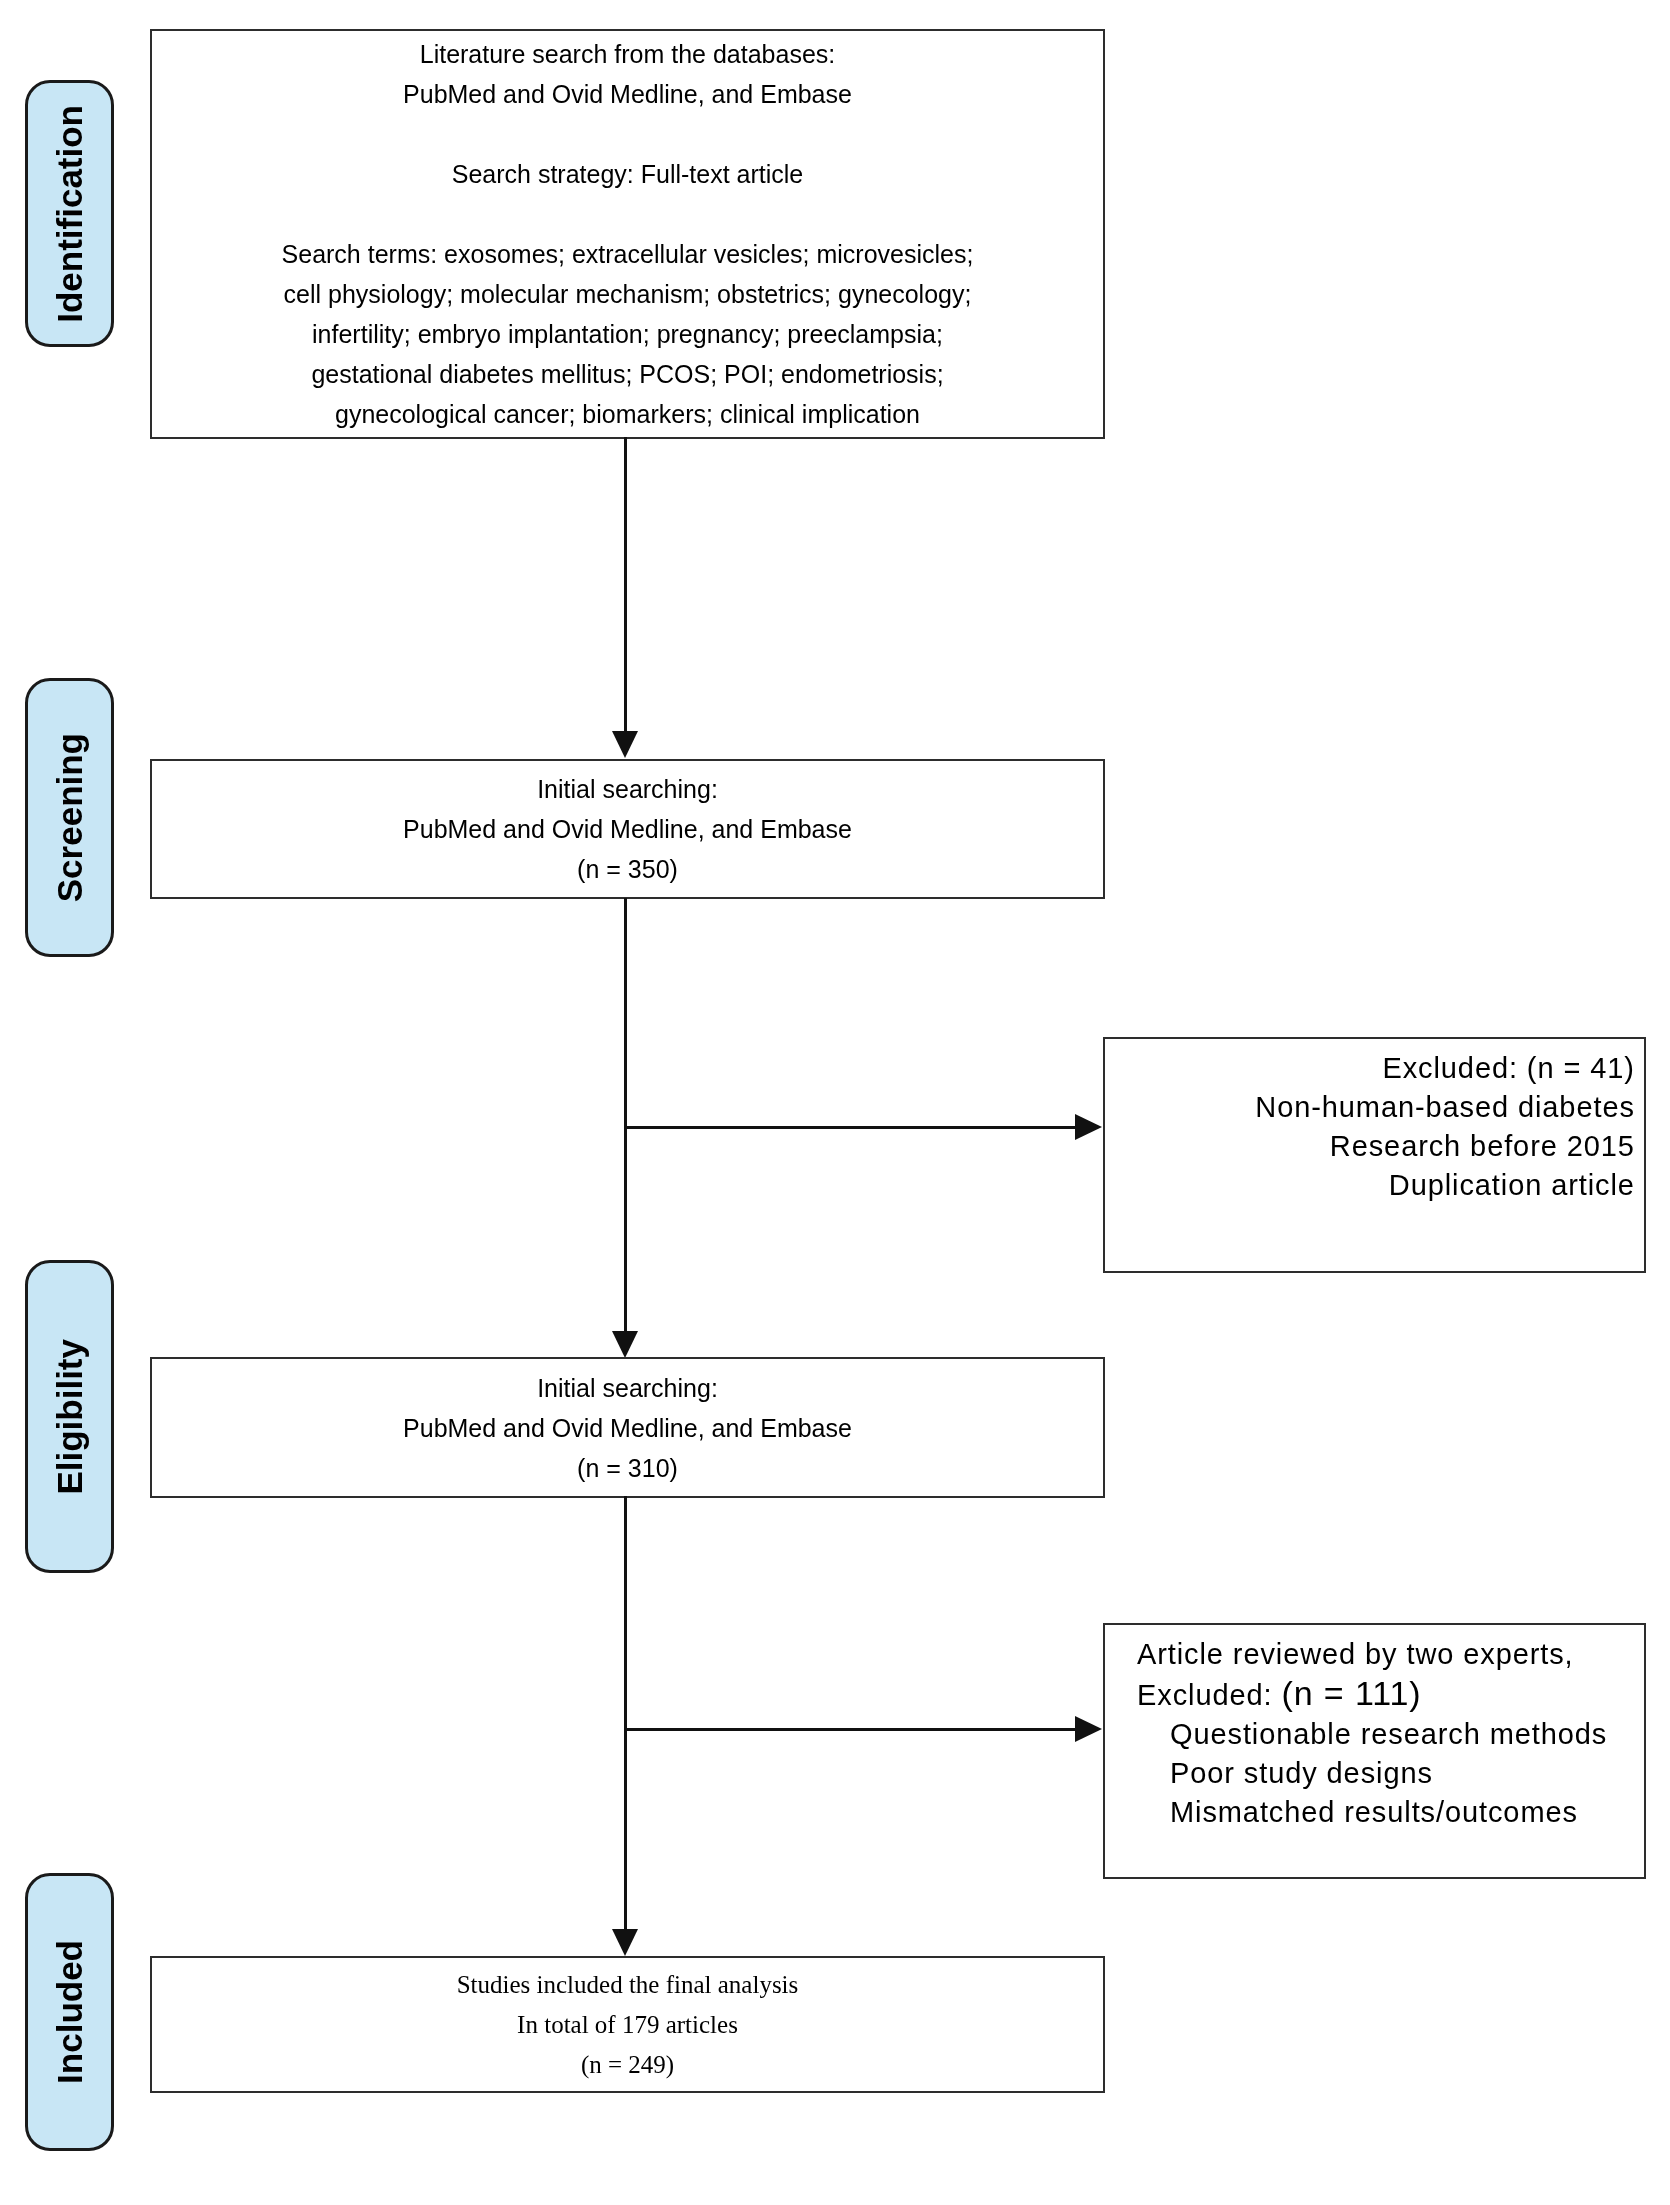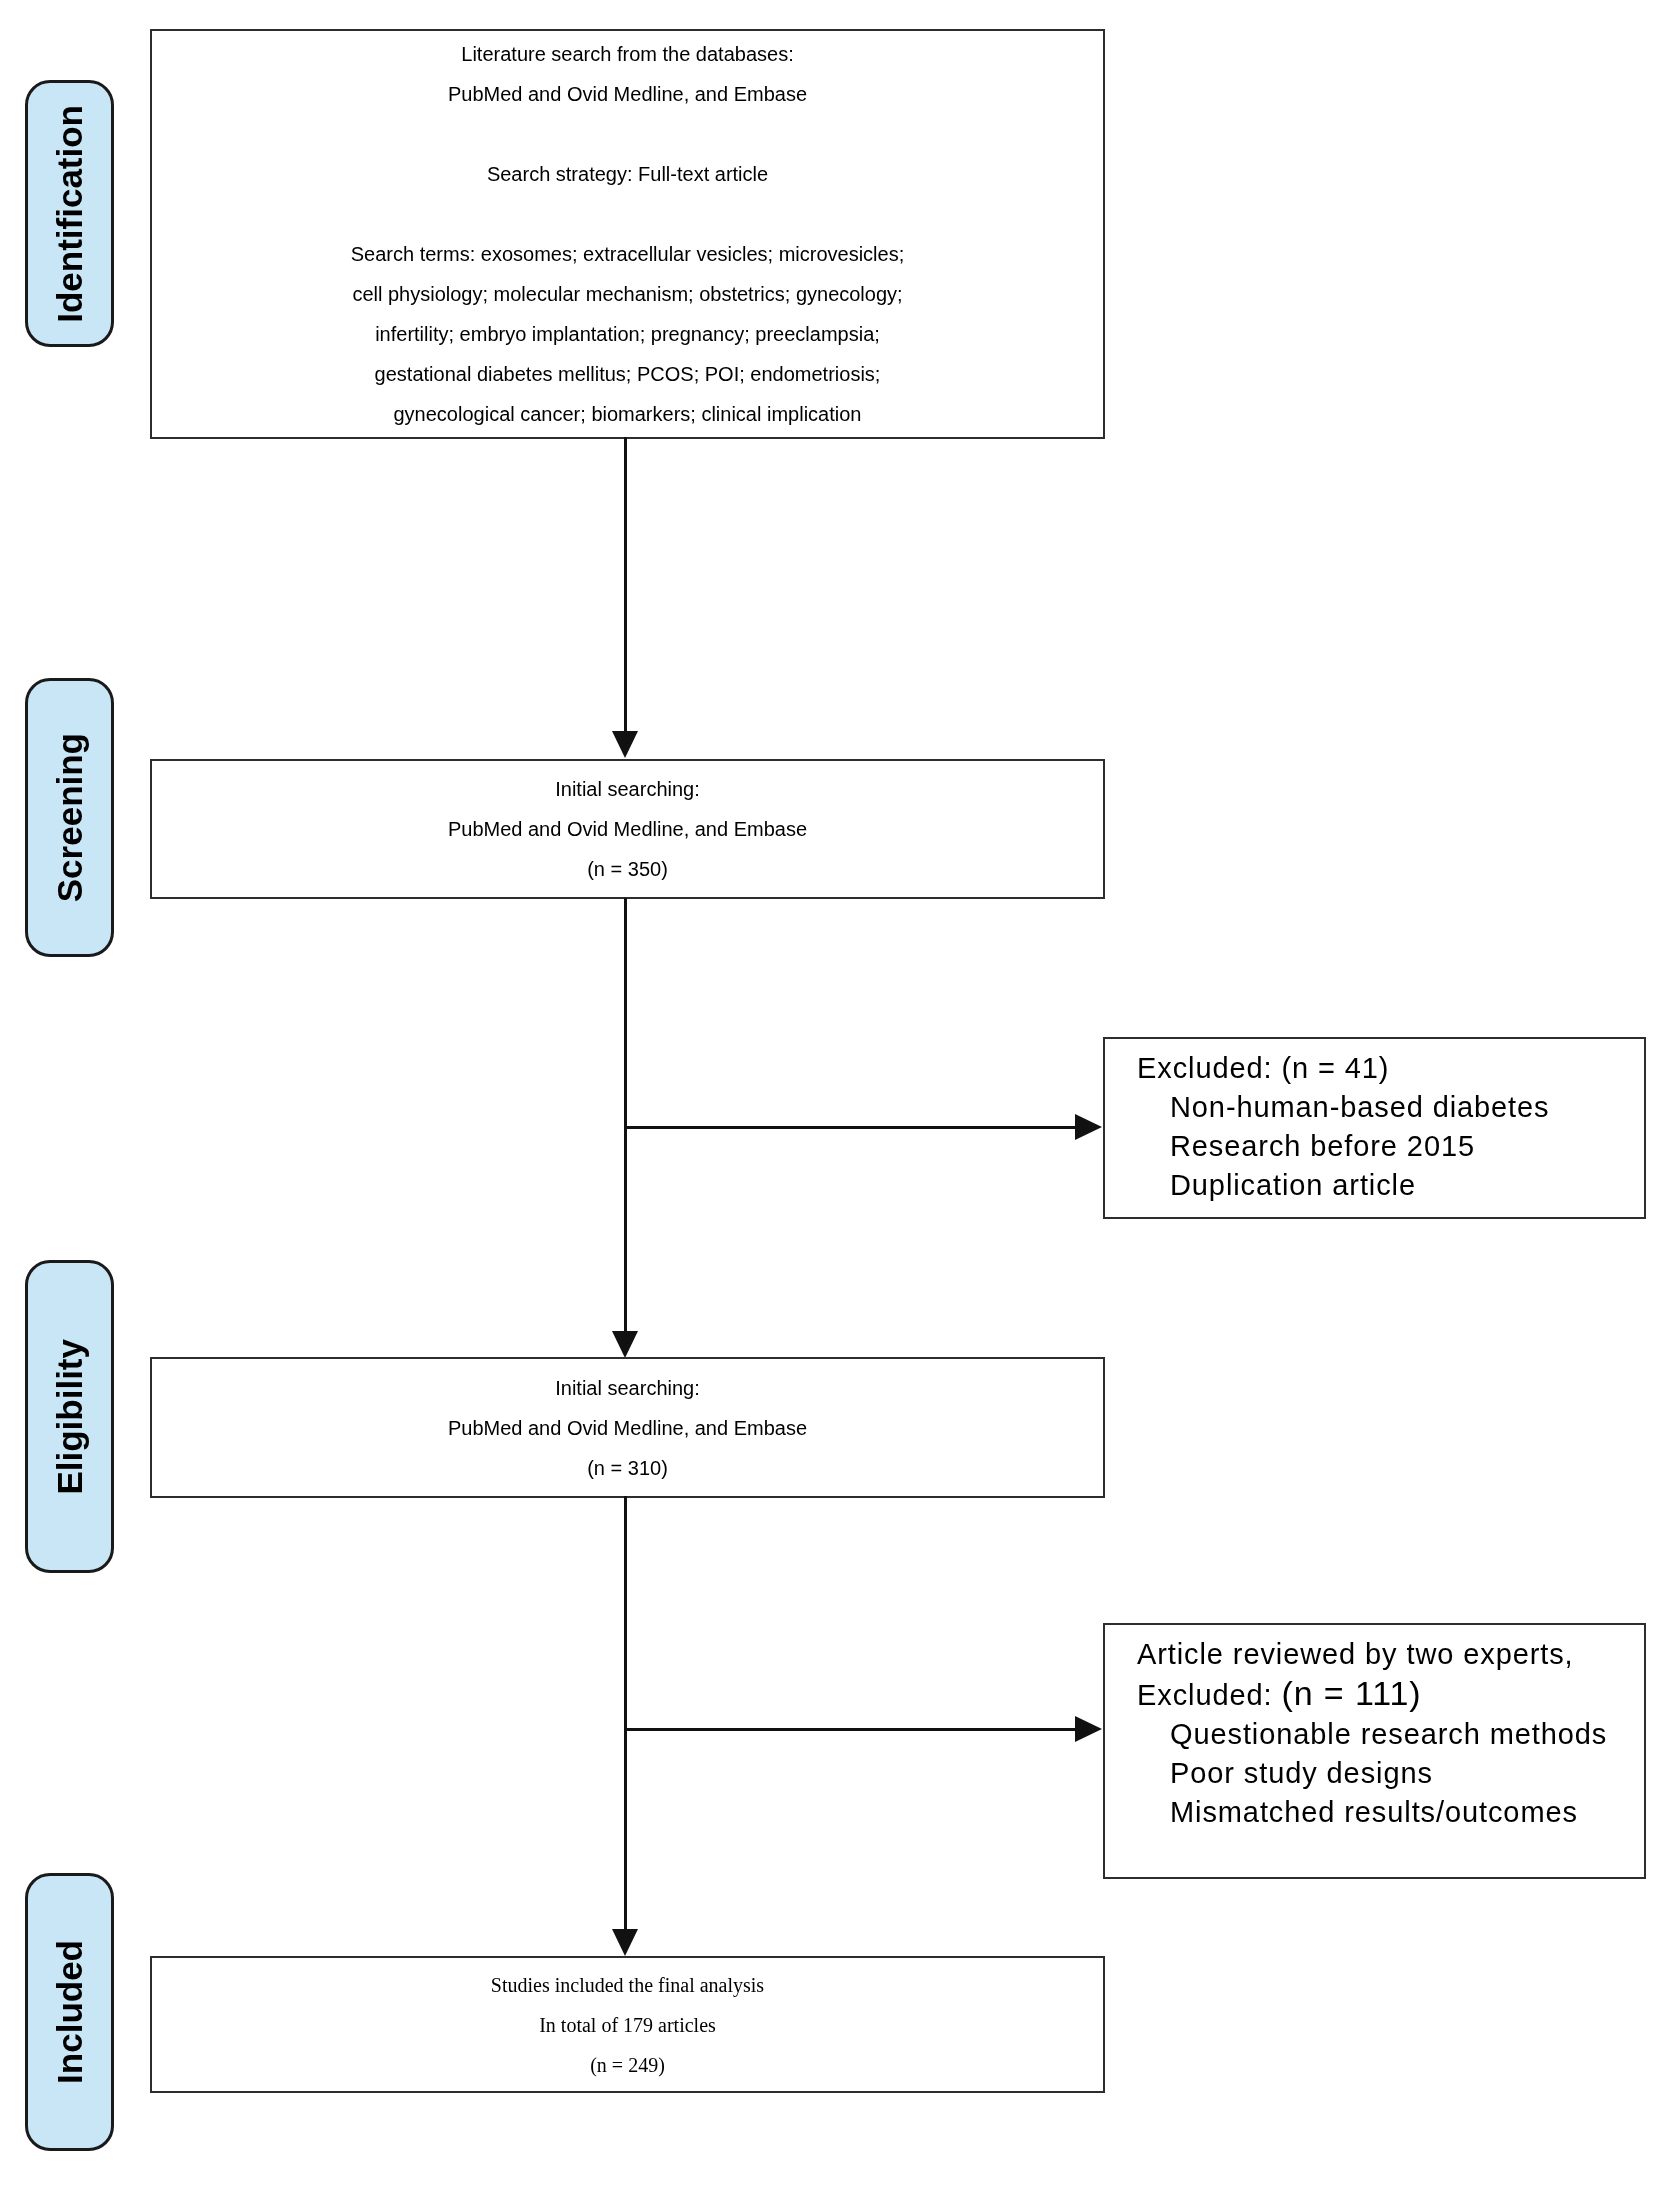--- a/index.html
+++ b/index.html
@@ -53,21 +53,21 @@
     width: 955px;
     background: #ffffff;
     border: 2.9px solid var(--box-border);
     display: flex;
     flex-direction: column;
     justify-content: center;
     align-items: center;
     text-align: center;
   }
   .fbox .line {
-    font-size: 20px;
+    font-size: 25px;
     line-height: 40px;
     min-height: 40px;
     width: 100%;
     color: var(--text);
   }
   #box-literature     { top: 29px;   height: 410px; }
   #box-initial-350    { top: 759px; height: 140px; }
   #box-initial-310    { top: 1357px; height: 141px; }
   #box-final          { top: 1956px; height: 137px; font-family: Liberation Serif, serif; }
 
@@ -82,21 +82,21 @@
     text-align: left;
   }
   .xbox .line {
     font-size: 29px;
     line-height: 39px;
     letter-spacing: 0.9px;
     color: var(--text);
   }
   .xbox .item { padding-left: 33px; }
   .n-small { font-size: 34px; }
-  #box-excluded-screening   { top: 1037px; height: 182px; }
+  #box-excluded-screening   { top: 1037px; height: 236px; text-align: right; }
   #box-excluded-eligibility { top: 1623px; height: 256px; }
 
   
   .vline { position: absolute; width: 3.4px; background: var(--arrow); }
   .hline { position: absolute; height: 3.4px; background: var(--arrow); }
   .head-down {
     position: absolute; width: 0; height: 0;
     border-left: 13.7px solid transparent;
     border-right: 13.7px solid transparent;
     border-top: 27.5px solid var(--arrow);

